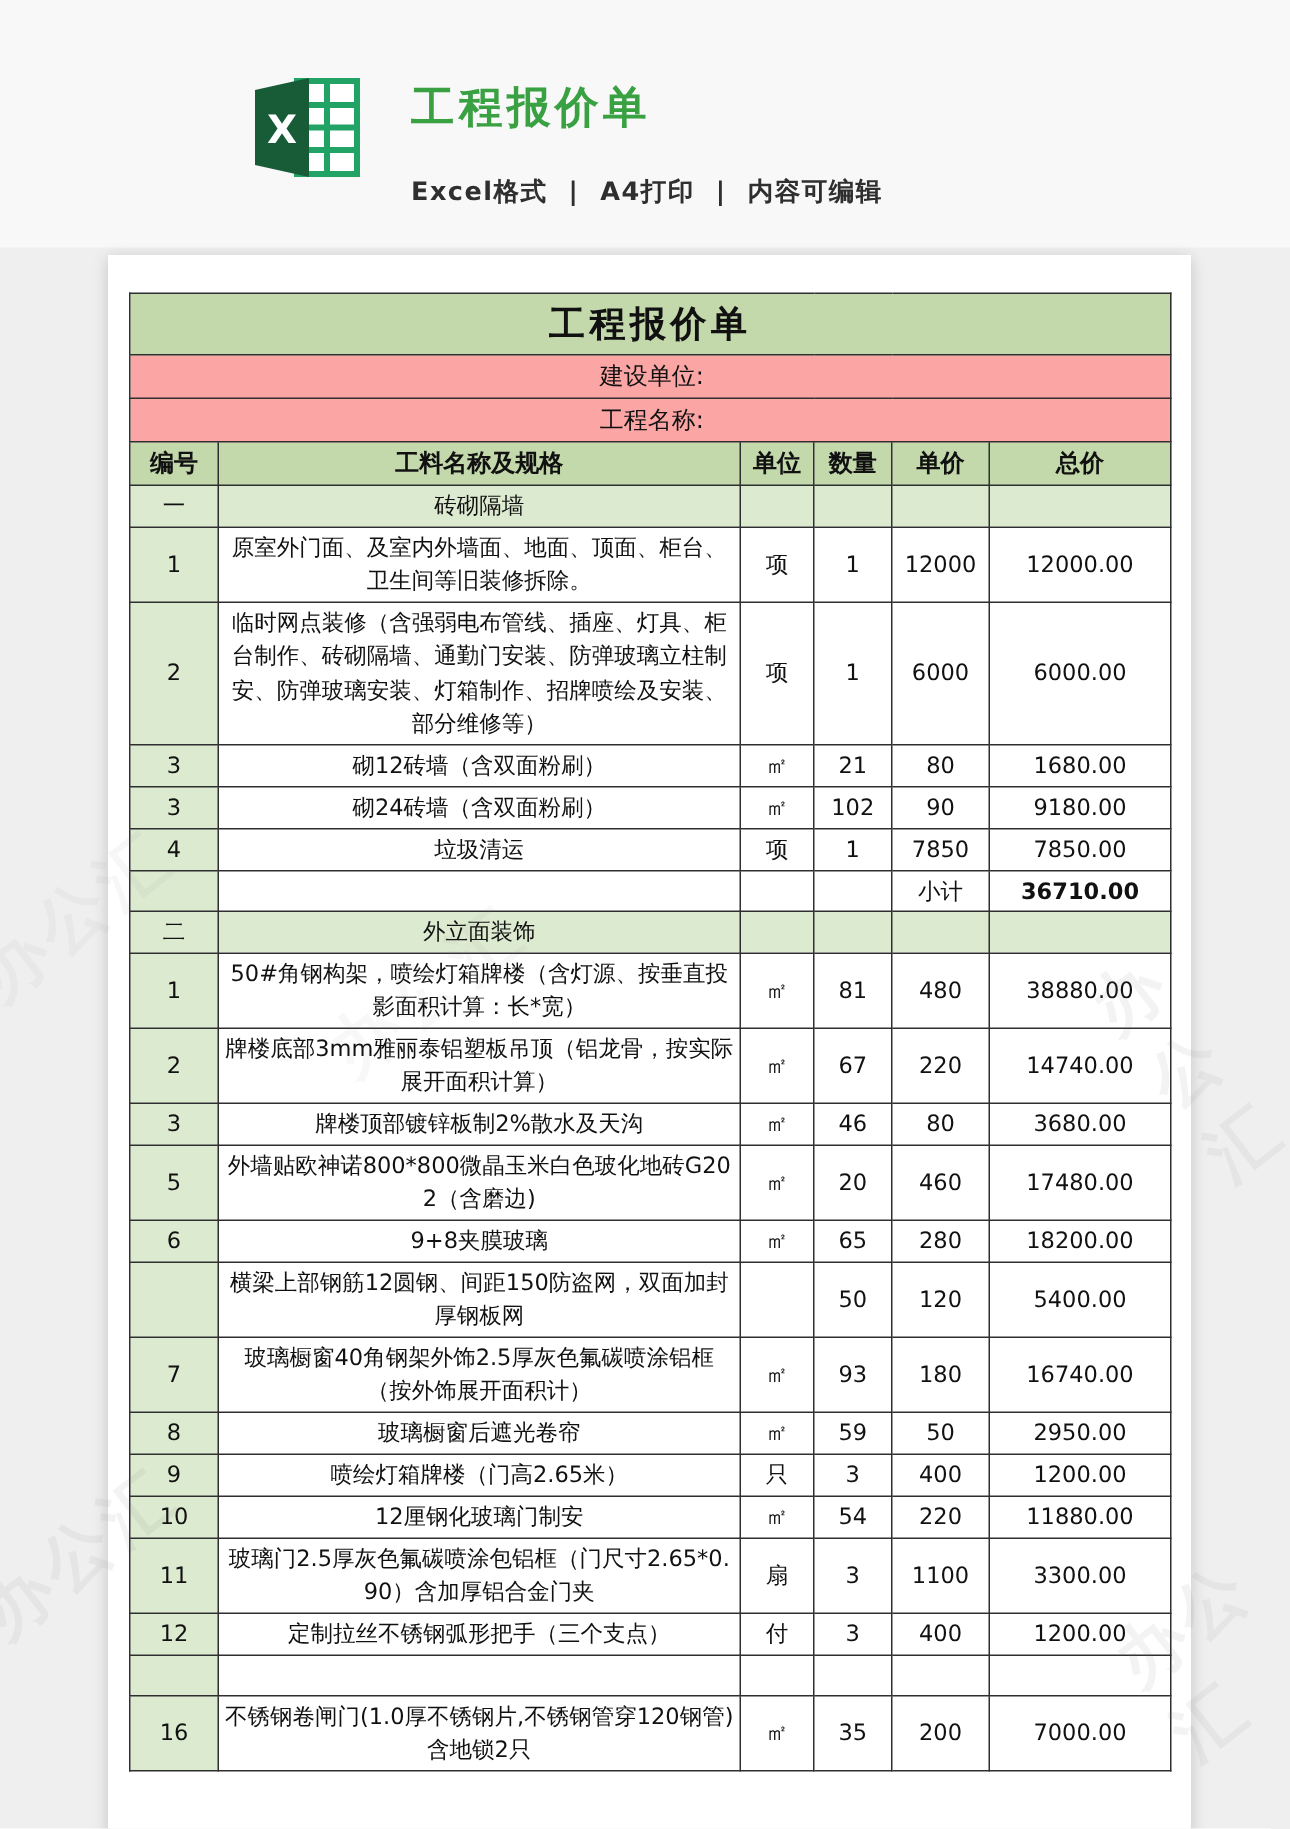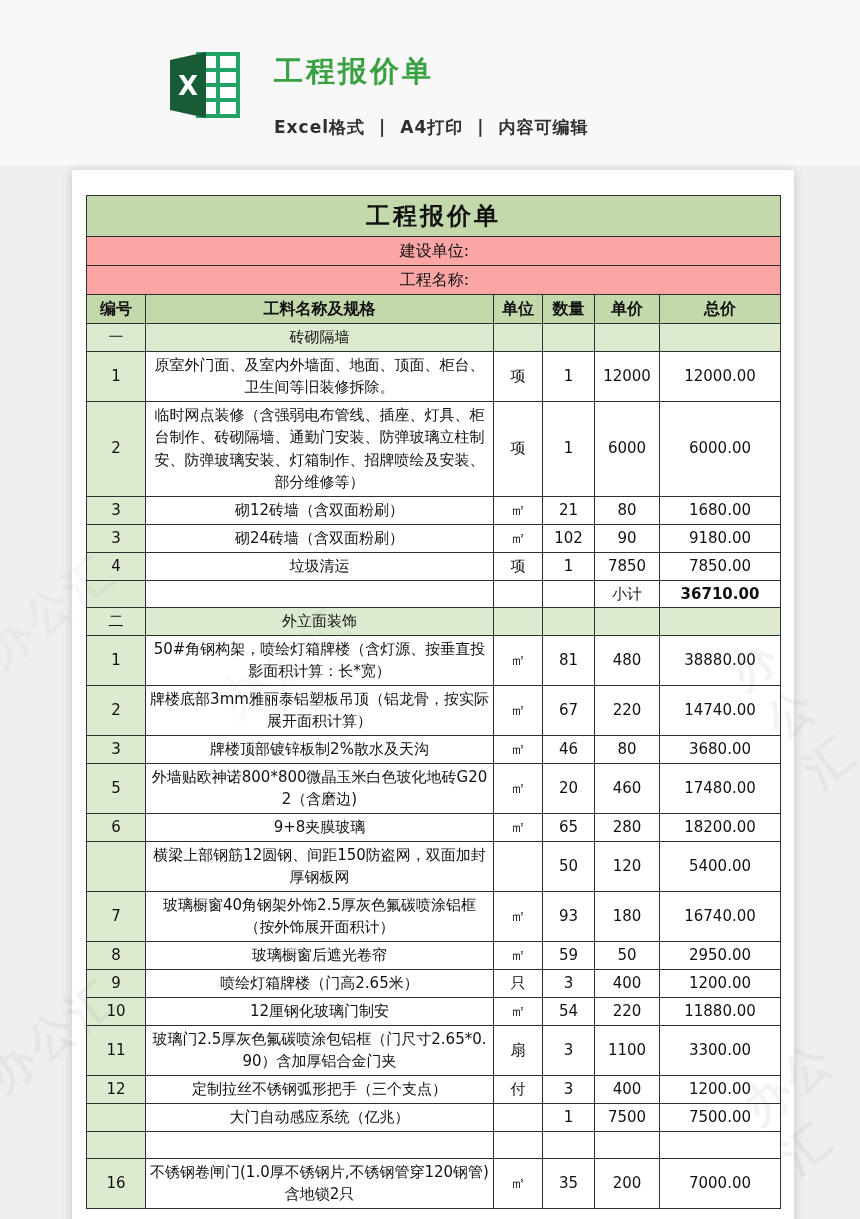--- a/index.html
+++ b/index.html
@@ -286,28 +286,20 @@
           <td>3300.00</td>
         </tr>
         <tr class="r-item">
           <td class="c-no">12</td>
           <td>定制拉丝不锈钢弧形把手（三个支点）</td>
           <td>付</td>
           <td>3</td>
           <td>400</td>
           <td>1200.00</td>
         </tr>
-        <tr class="r-item">
-          <td class="c-no"></td>
-          <td>大门自动感应系统（亿兆）</td>
-          <td></td>
-          <td>1</td>
-          <td>7500</td>
-          <td>7500.00</td>
-        </tr>
         <tr class="r-empty">
           <td class="c-no"></td>
           <td></td>
           <td></td>
           <td></td>
           <td></td>
           <td></td>
         </tr>
         <tr class="r-item">
           <td class="c-no">16</td>

